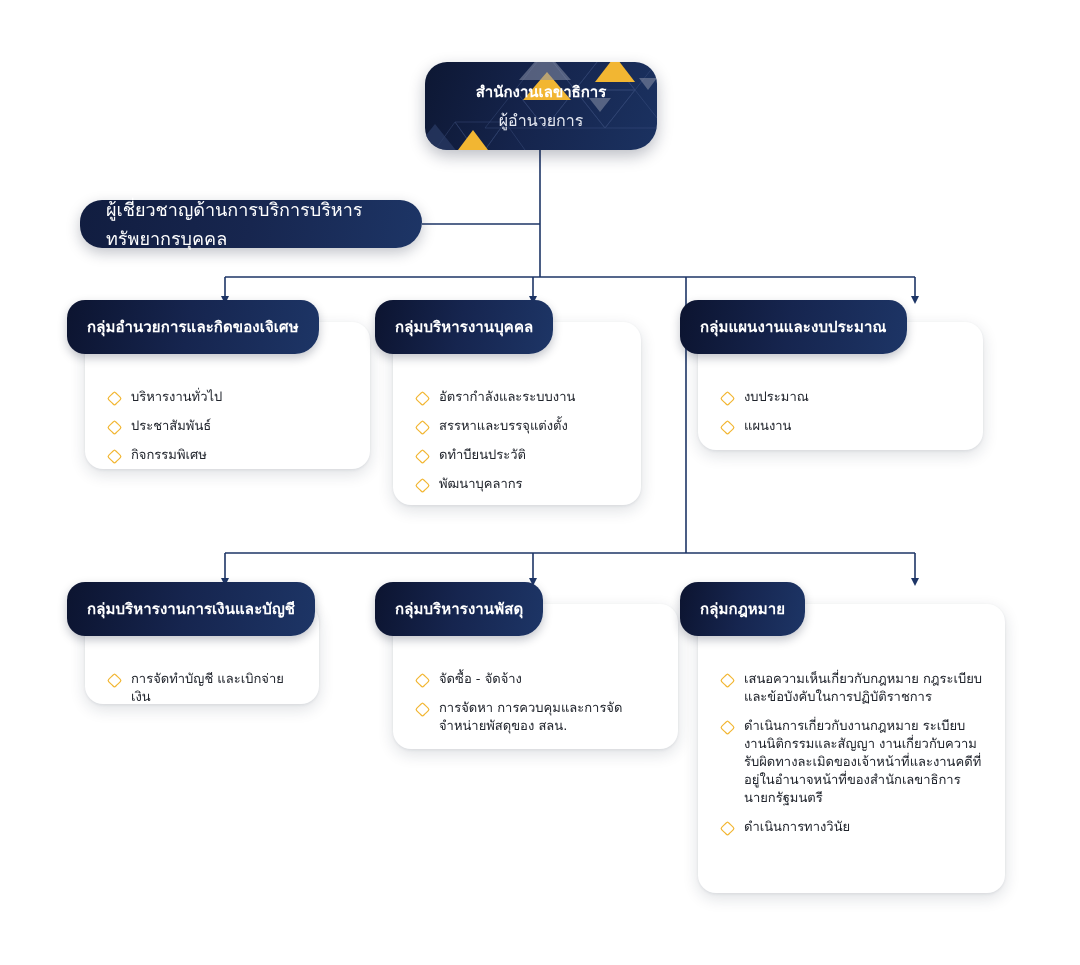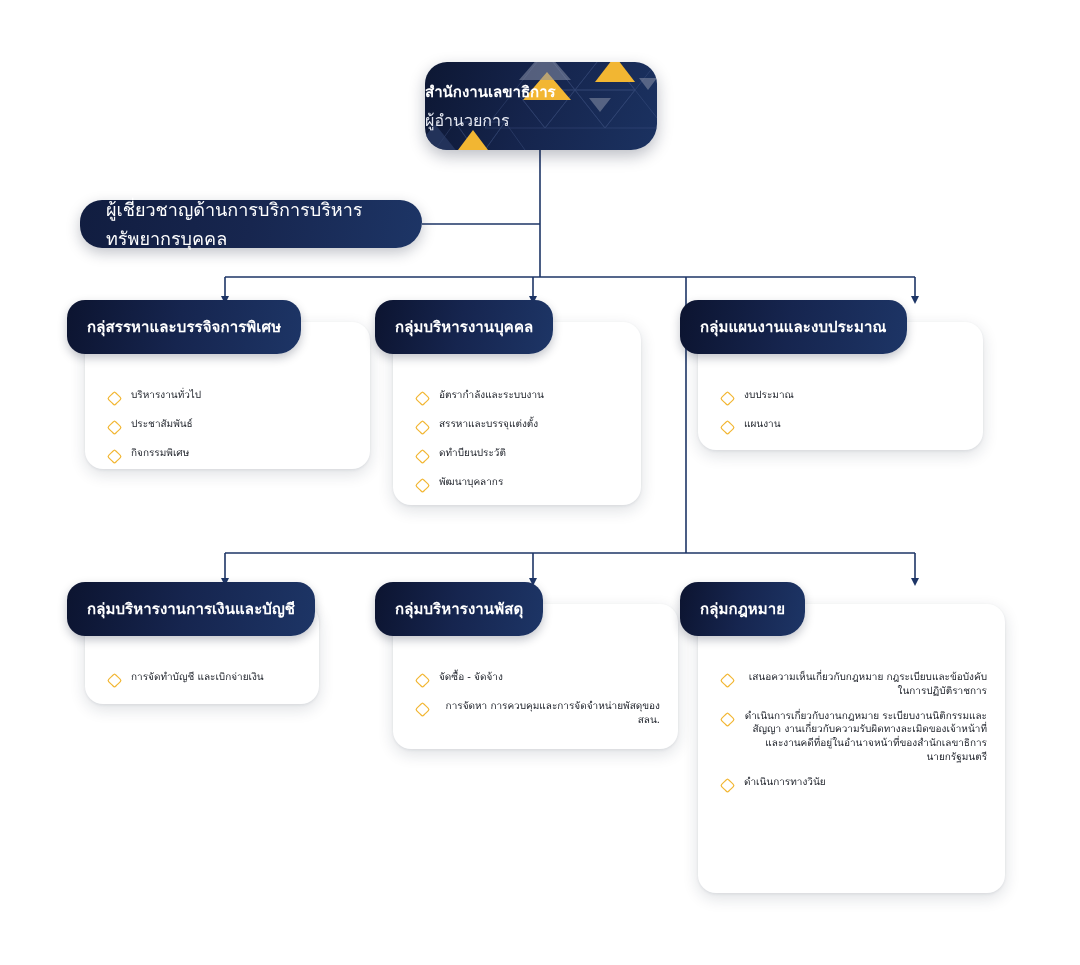--- a/index.html
+++ b/index.html
@@ -55,43 +55,42 @@
     gap: 9px;
     margin-bottom: 11px;
   }
   .bullet-row:last-child { margin-bottom: 0; }
   .dia-icon {
     flex: 0 0 auto;
     width: 15px; height: 15px;
     margin-top: 3px;
   }
   .bullet-text {
-    font-size: 10px;
+    font-size: 13px;
     color: #20242c;
     line-height: 1.38;
-    text-align: right;
   }
 
   
   #root-node {
     position: absolute;
     left: 425px; top: 62px;
     width: 232px; height: 88px;
     border-radius: 22px 22px 26px 22px;
     background: linear-gradient(110deg, #0d1733 0%, #15244c 45%, #1b3261 100%);
     overflow: hidden;
     z-index: 3;
     box-shadow: 0 6px 16px rgba(14,22,48,0.28);
   }
   #root-node .deco { position: absolute; inset: 0; }
   .root-text {
     position: relative; z-index: 4;
     height: 100%;
     display: flex; flex-direction: column;
-    justify-content: center;
+    align-items: center; justify-content: center;
     gap: 4px;
   }
   .root-title { color: #fff; font-size: 15px; font-weight: bold; }
   .root-sub { color: #e6e9f2; font-size: 16px; }
 
   
   #expert-node {
     position: absolute;
     left: 80px; top: 200px;
     width: 342px; height: 48px;
@@ -172,21 +171,21 @@
       <div class="root-sub">ผู้อำนวยการ</div>
     </div>
   </div>
 
   <div id="expert-node">
     <span class="lbl">ผู้เชี่ยวชาญด้านการบริการบริหารทรัพยากรบุคคล</span>
   </div>
 
   <div class="card" id="card-0" style="left:85px;  top:322px; width:285px; height:147px;">
       <div class="card-head">
-        <div class="card-head-title">กลุ่สรรหาและบรรจิจการพิเศษ</div>
+        <div class="card-head-title">กลุ่มอำนวยการและกิดของเจิเศษ</div>
       </div>
       <div class="card-body">
         <div class="bullet-row">
           <svg class="dia-icon" viewBox="0 0 16 16">
             <path d="M8 1.2 C8.6 1.2 9 1.7 10.6 3.3 C12.2 4.9 14.8 6.6 14.8 8 C14.8 9.4 12.2 11.1 10.6 12.7 C9 14.3 8.6 14.8 8 14.8 C7.4 14.8 7 14.3 5.4 12.7 C3.8 11.1 1.2 9.4 1.2 8 C1.2 6.6 3.8 4.9 5.4 3.3 C7 1.7 7.4 1.2 8 1.2 Z" fill="none" stroke="#f2b632" stroke-width="1.3"></path>
           </svg>
           <span class="bullet-text">บริหารงานทั่วไป</span>
         </div>
         <div class="bullet-row">
           <svg class="dia-icon" viewBox="0 0 16 16">

